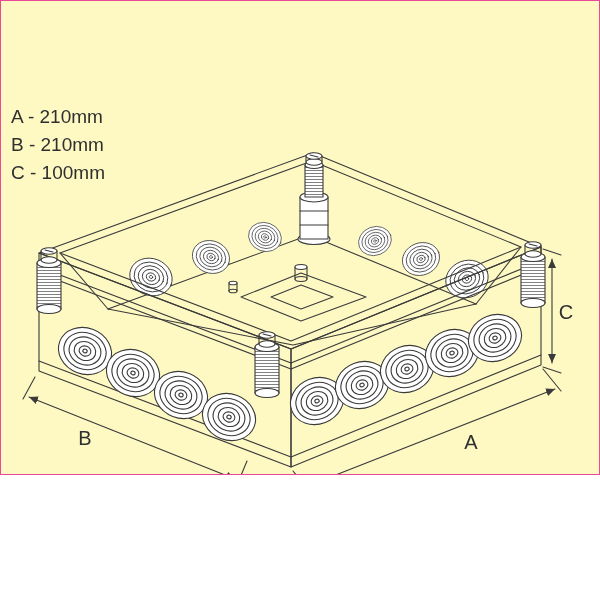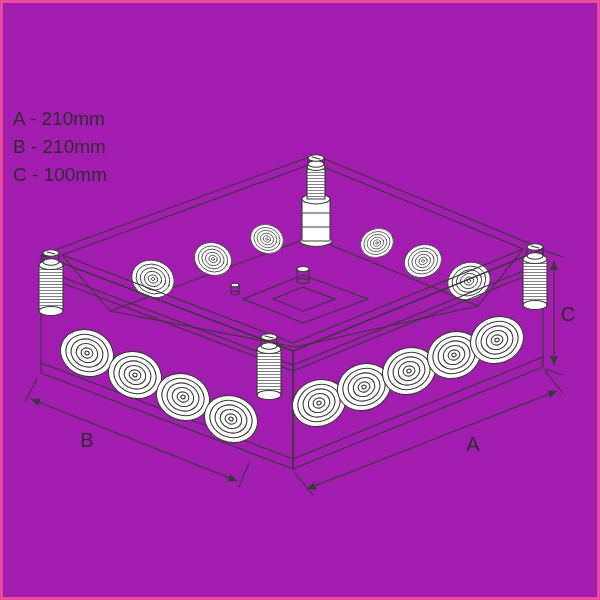--- a/index.html
+++ b/index.html
@@ -1,20 +1,20 @@
 <!DOCTYPE html>
 <html><head>
 <meta charset="utf-8">
 <style>
   html,body { margin:0; padding:0; background:#fff; }
   .page {
     position: relative;
-    width: 600px; height: 600px;
-    background: #a21caf;
-    border: 3px solid #ec4899;
+    width: 600px; height: 475px;
+    background: #fef9c3;
+    border: 1px solid #ec4899;
     box-sizing: border-box;
     font-family: "Liberation Sans", sans-serif;
     overflow: hidden;
   }
   svg { display:block; }
   .t-legend { font: 19px "Liberation Sans", sans-serif; fill:#2f2f2f; stroke:none; }
   .t-dim    { font: 20px "Liberation Sans", sans-serif; fill:#2f2f2f; stroke:none; }
 </style>
 </head>
 <body>

